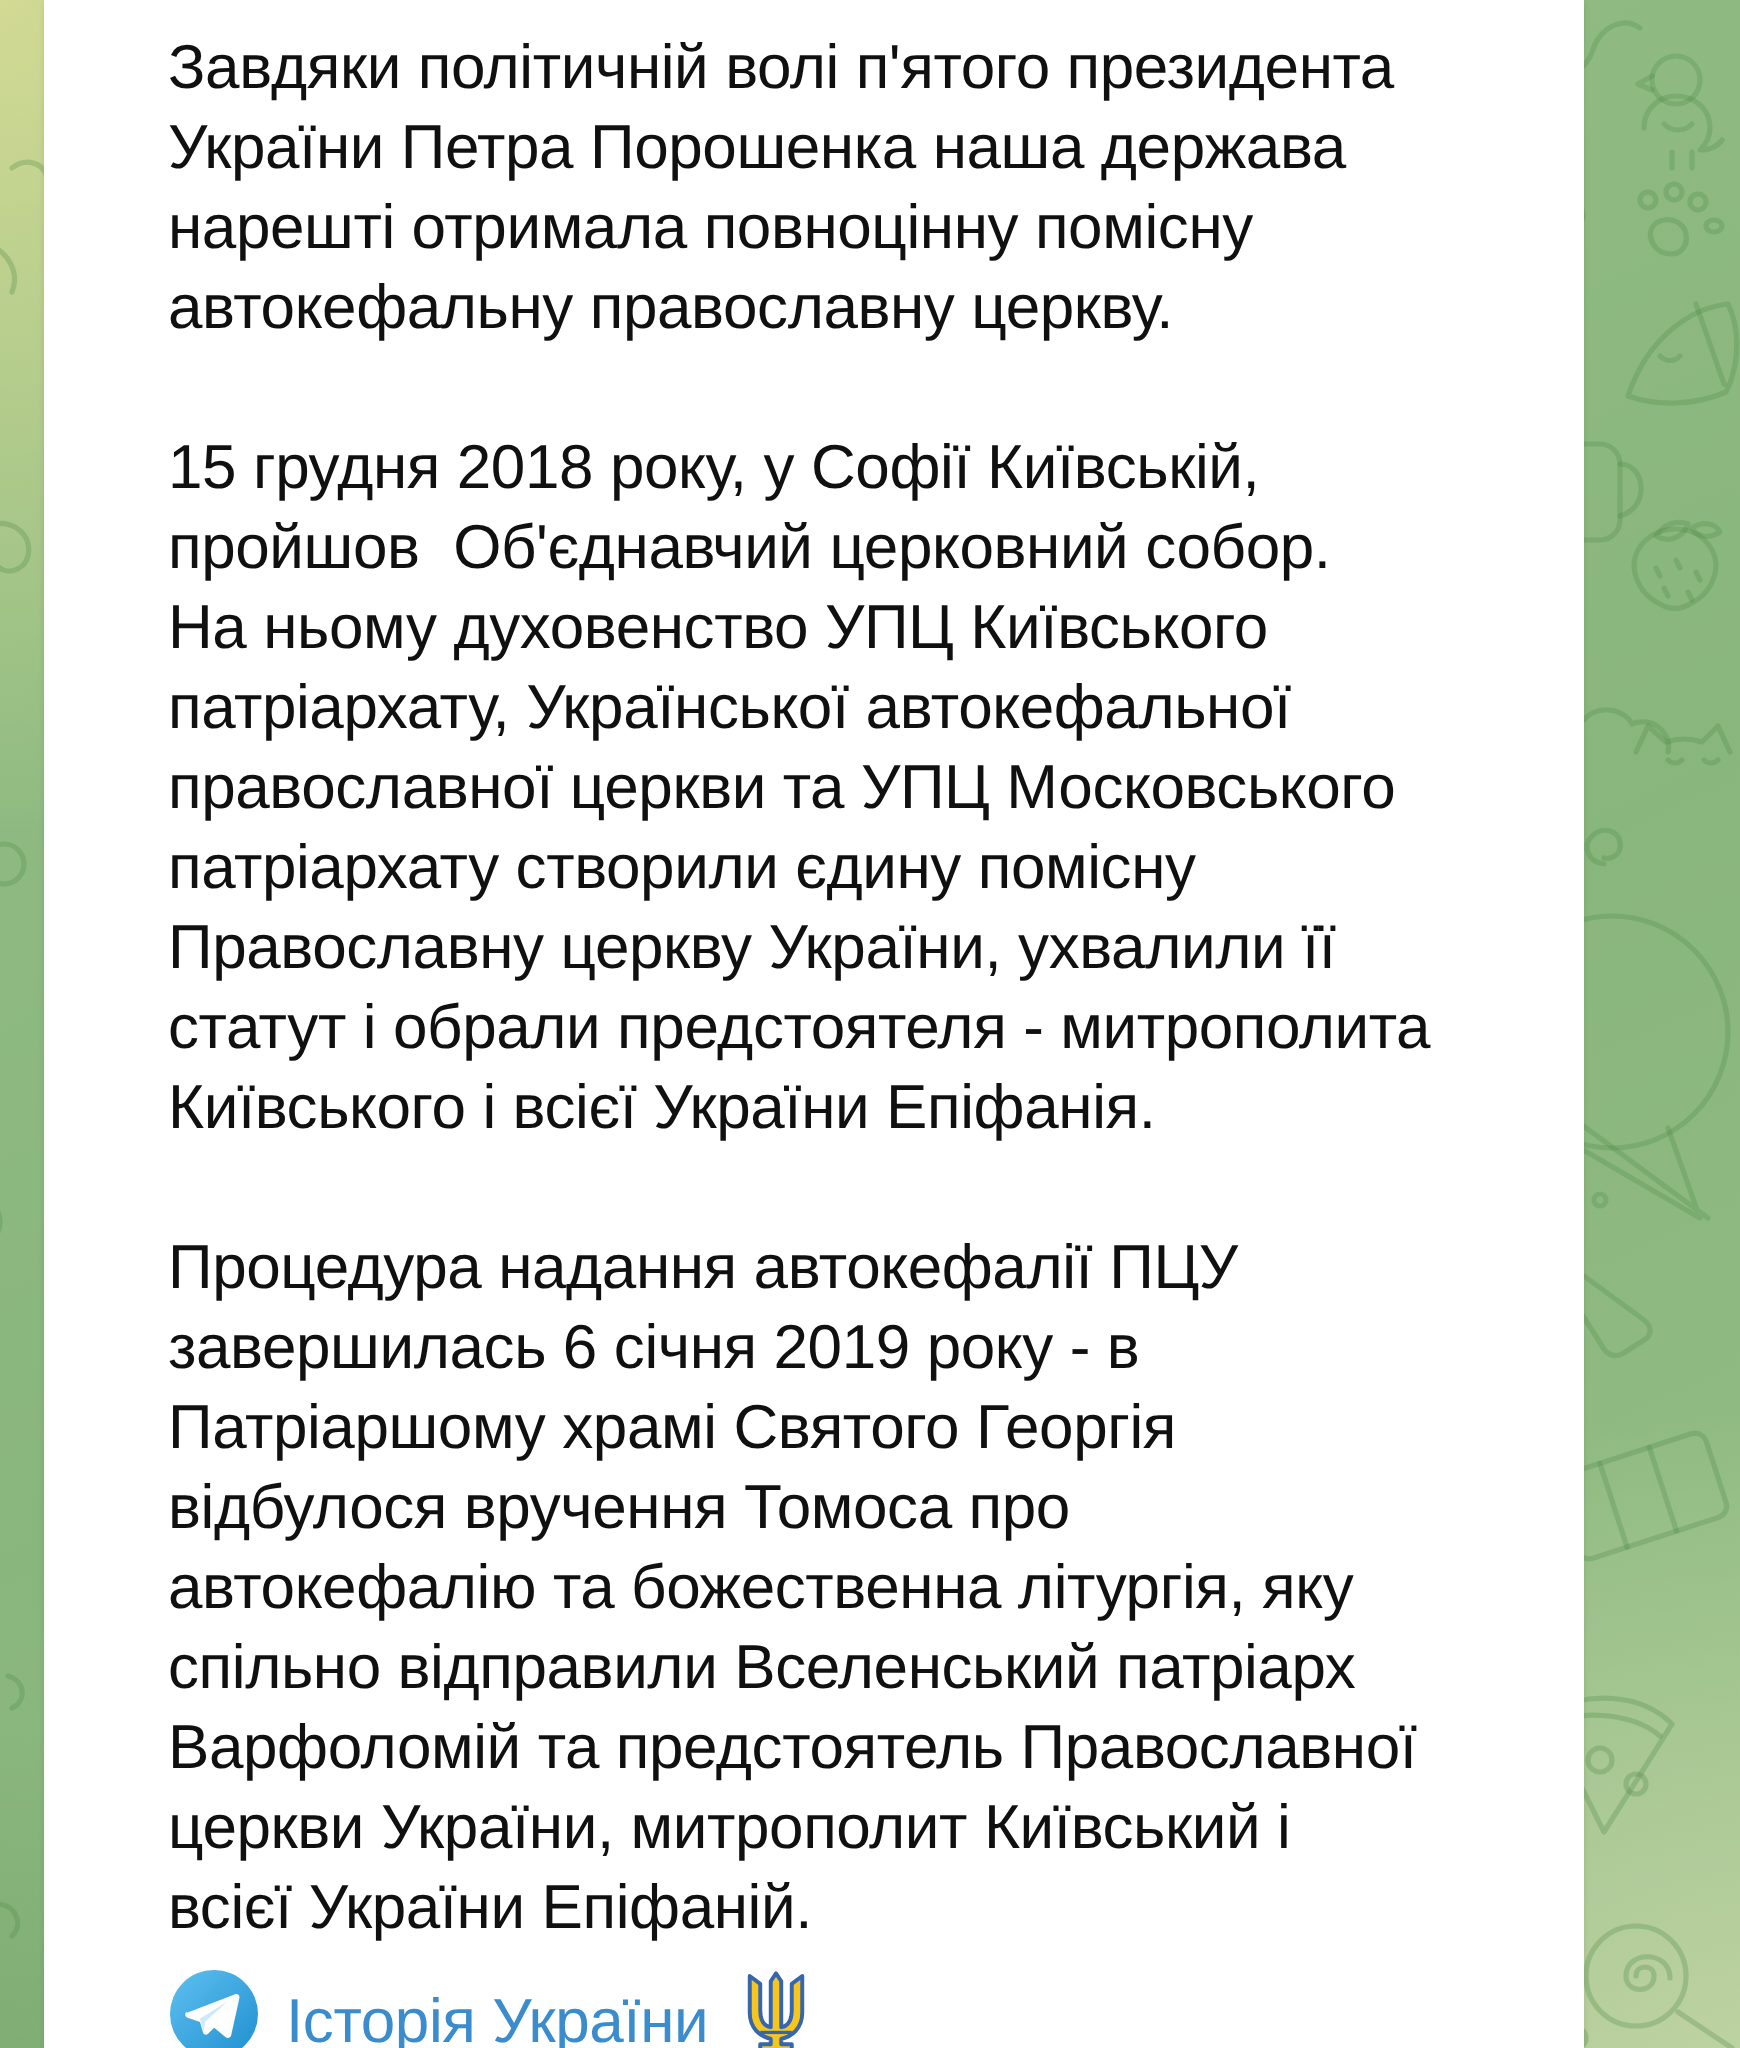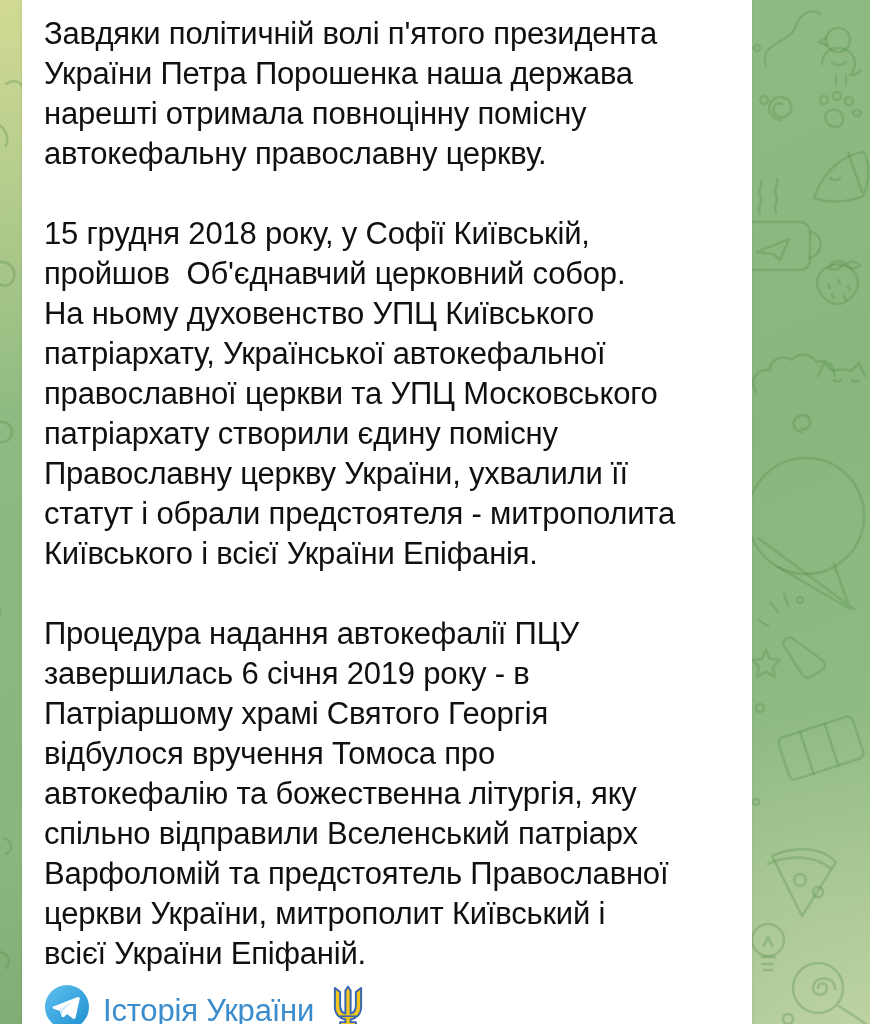--- a/index.html
+++ b/index.html
@@ -10,20 +10,21 @@
       radial-gradient(95% 70% at 0% 0%, rgba(213,219,148,0.95) 0%, rgba(213,219,148,0) 58%),
       radial-gradient(85% 62% at 102% 106%, rgba(200,215,168,0.95) 0%, rgba(200,215,168,0) 60%),
       radial-gradient(60% 45% at -4% 110%, rgba(103,152,93,0.6) 0%, rgba(103,152,93,0) 60%),
       linear-gradient(155deg,#94bf87 0%,#89b67c 55%,#95bf88 100%);
   }
   .doodles{position:absolute;left:0;top:0;width:870px;height:1024px;z-index:0;}
   .bubble{
     position:absolute;left:22px;top:0;width:730px;height:1024px;
     background:#ffffff;z-index:1;overflow:hidden;
     box-shadow:0 1px 3px rgba(0,0,0,0.10);
+    padding-left:40px;
   }
   .message{padding:14px 26px 0 22px;}
   .message p{
     margin:0 0 40px 0;
     font-size:31px;line-height:40px;letter-spacing:-0.2px;
     color:#101010;white-space:pre;
   }
   .message p:last-of-type{margin-bottom:12px;}
   .link-row{
     display:flex;align-items:center;gap:13px;

